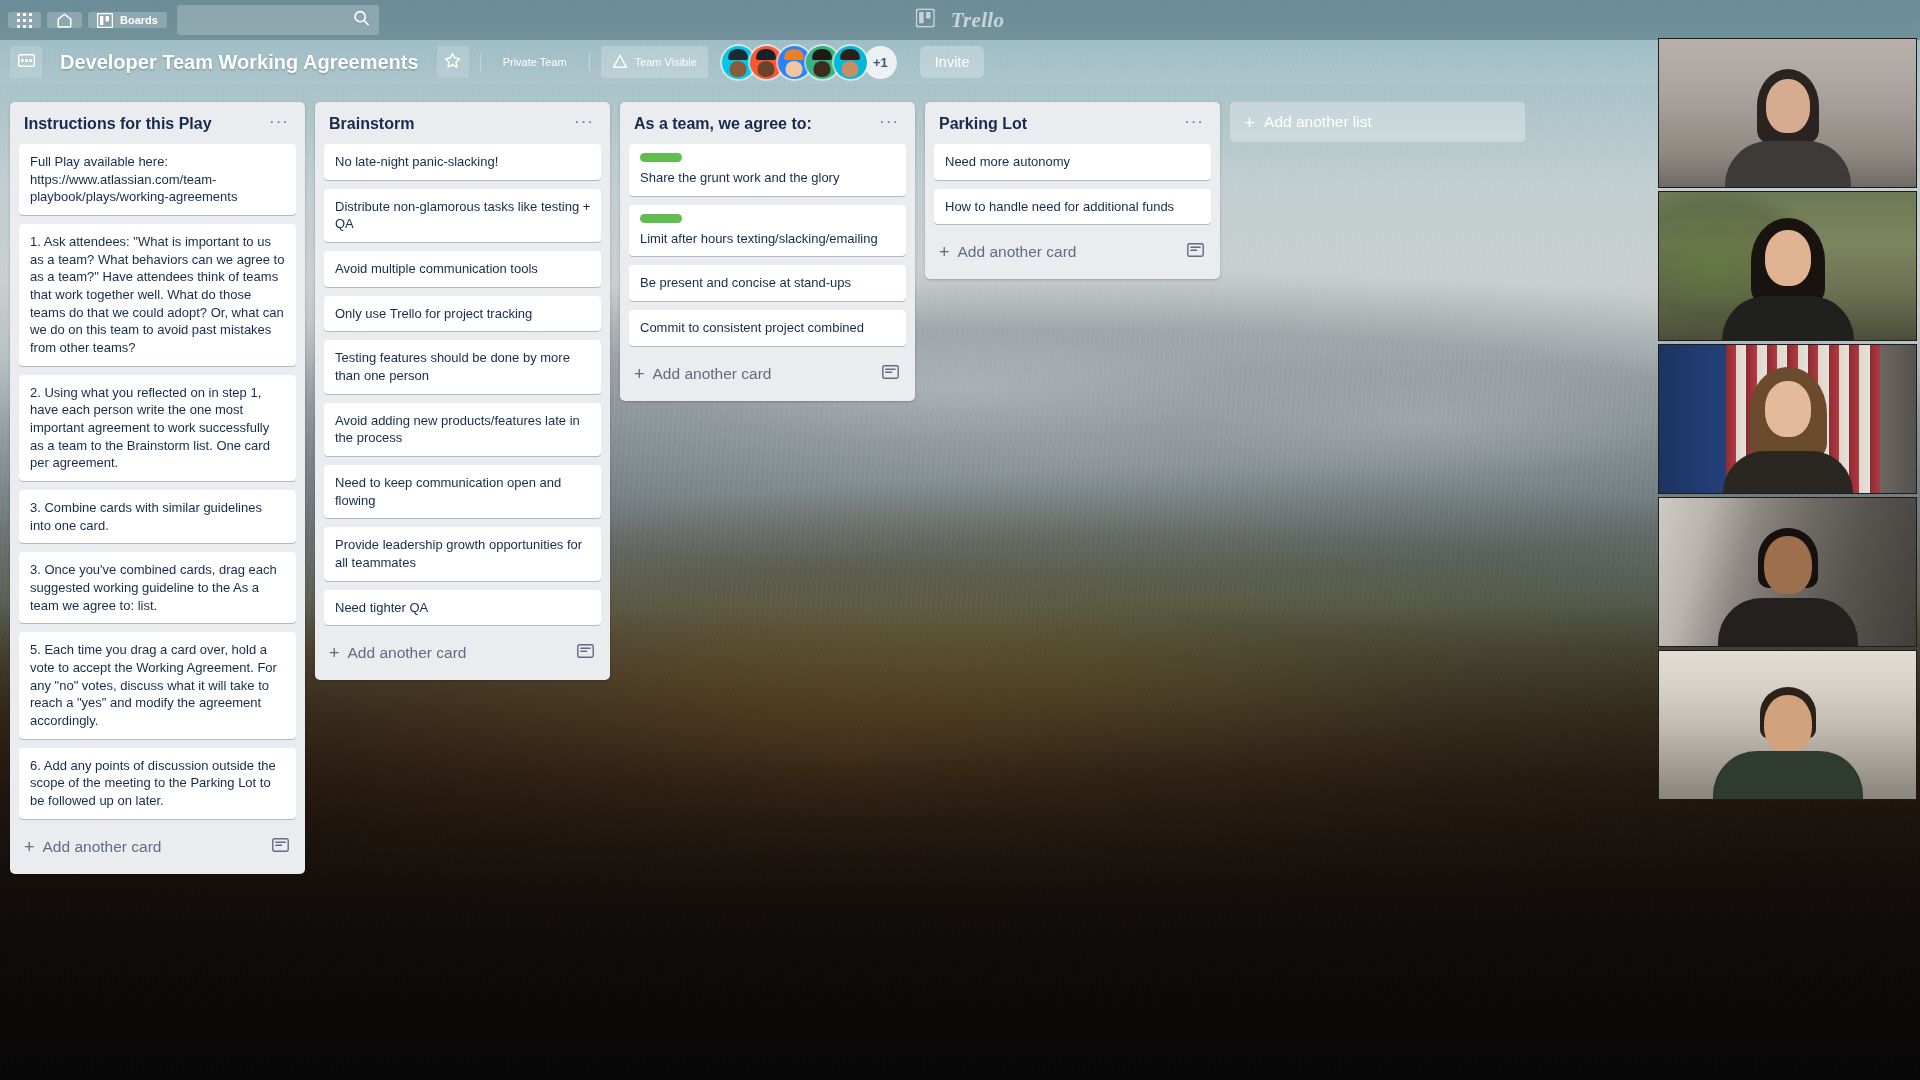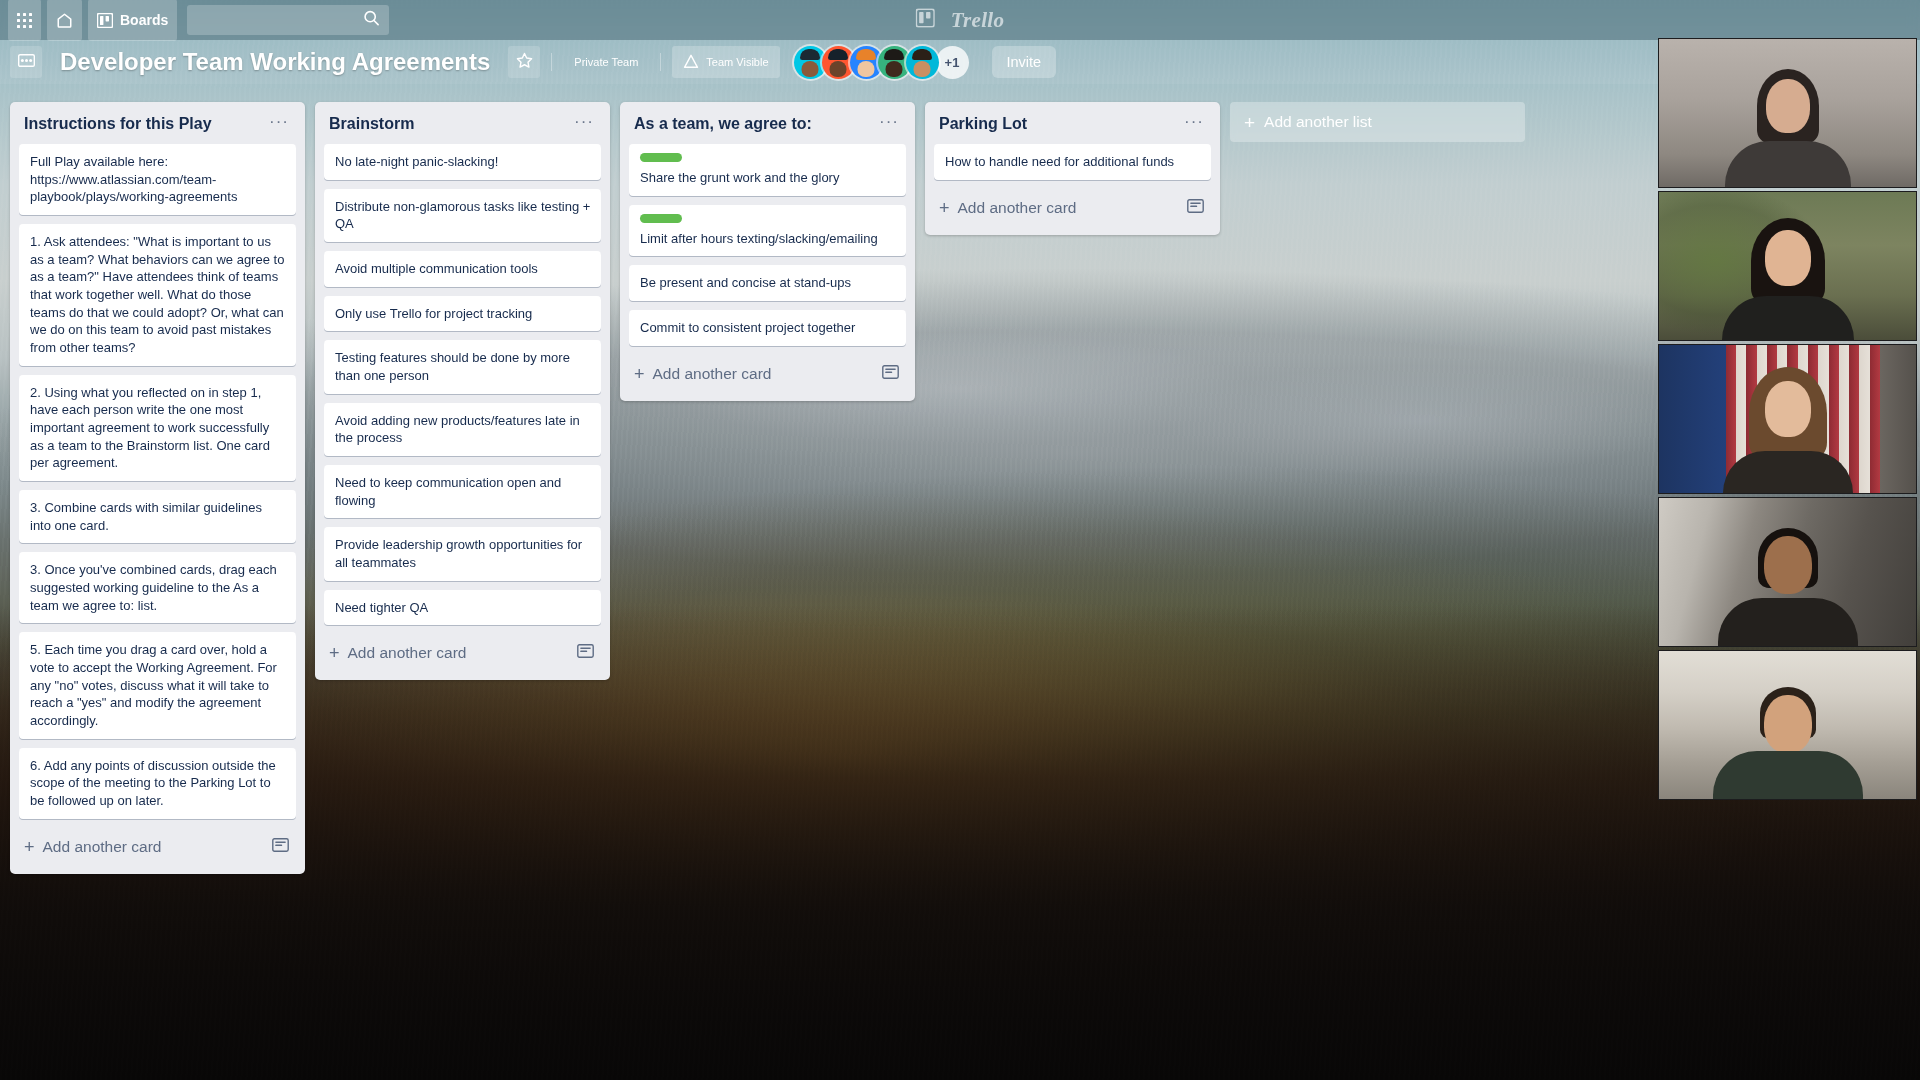--- a/index.html
+++ b/index.html
@@ -61,26 +61,26 @@
   
   #top-bar {
     position: absolute; left: 0; top: 0; width: 1920px; height: 40px;
     background: rgba(70,100,110,0.48);
     backdrop-filter: blur(6px);
     display: flex; align-items: center; gap: 6px;
     padding: 0 8px;
     z-index: 30;
   }
   .tb-btn {
-    height: 42px; min-width: 30px;
+    height: 16px; min-width: 30px;
     background: rgba(255,255,255,0.22);
     border-radius: 3px;
     display: flex; align-items: center; justify-content: center;
     gap: 7px; padding: 0 9px;
-    color: #fff; font-size: 14px; font-weight: bold;
+    color: #fff; font-size: 11px; font-weight: bold;
     cursor: pointer; user-select: none;
   }
   .tb-btn svg { display: block; }
   #search-box {
     height: 30px; width: 202px; margin-left: 4px;
     background: rgba(255,255,255,0.22);
     border-radius: 3px; position: relative;
     display: flex; align-items: center;
   }
   #search-input {
@@ -112,21 +112,21 @@
     background: rgba(255,255,255,0.06);
     z-index: 25;
   }
   .bh-icon-btn {
     width: 32px; height: 32px; border-radius: 3px;
     background: rgba(255,255,255,0.16);
     display: flex; align-items: center; justify-content: center;
     cursor: pointer;
   }
   #board-title {
-    color: #fff; font-size: 24px; font-weight: bold;
+    color: #fff; font-size: 20px; font-weight: bold;
     padding: 5px 9px; border-radius: 3px;
     text-shadow: 0 1px 2px rgba(0,0,0,.28);
     cursor: pointer; white-space: nowrap;
   }
   .bh-pill {
     height: 32px; border-radius: 3px; padding: 0 11px;
     display: flex; align-items: center; gap: 7px;
     color: #fff; font-size: 11px; cursor: pointer;
     background: transparent;
     white-space: nowrap;
@@ -489,40 +489,41 @@
     </div>
     <div class="list">
       <div class="list-header">
         <div class="list-title">As a team, we agree to:</div>
         <div class="list-menu">···</div>
       </div>
       <div class="cards">
         <div class="card"><span class="card-label" style="background:#61bd4f"></span><span>Share the grunt work and the glory</span></div>
         <div class="card"><span class="card-label" style="background:#61bd4f"></span><span>Limit after hours texting/slacking/emailing</span></div>
         <div class="card"><span>Be present and concise at stand-ups</span></div>
-        <div class="card"><span>Commit to consistent project together</span></div>
+        <div class="card"><span>Commit to consistent project combined</span></div>
       </div>
       <div class="list-footer">
         <div class="add-card">
           <span class="plus">+</span>
           <span>Add another card</span>
         </div>
         <span class="template-icon"><svg width="17" height="14" viewBox="0 0 17 14">
             <rect x="0.8" y="0.8" width="15.4" height="12.4" rx="1.6" fill="none" stroke="#5e6c84" stroke-width="1.4"></rect>
             <rect x="3.2" y="3.4" width="10.6" height="1.5" rx=".7" fill="#5e6c84"></rect>
             <rect x="3.2" y="6.6" width="7" height="1.5" rx=".7" fill="#5e6c84"></rect>
           </svg></span>
       </div>
     </div>
     <div class="list">
       <div class="list-header">
         <div class="list-title">Parking Lot</div>
         <div class="list-menu">···</div>
       </div>
       <div class="cards">
+        <div class="card"><span>Need more autonomy</span></div>
         <div class="card"><span>How to handle need for additional funds</span></div>
       </div>
       <div class="list-footer">
         <div class="add-card">
           <span class="plus">+</span>
           <span>Add another card</span>
         </div>
         <span class="template-icon"><svg width="17" height="14" viewBox="0 0 17 14">
             <rect x="0.8" y="0.8" width="15.4" height="12.4" rx="1.6" fill="none" stroke="#5e6c84" stroke-width="1.4"></rect>
             <rect x="3.2" y="3.4" width="10.6" height="1.5" rx=".7" fill="#5e6c84"></rect>

